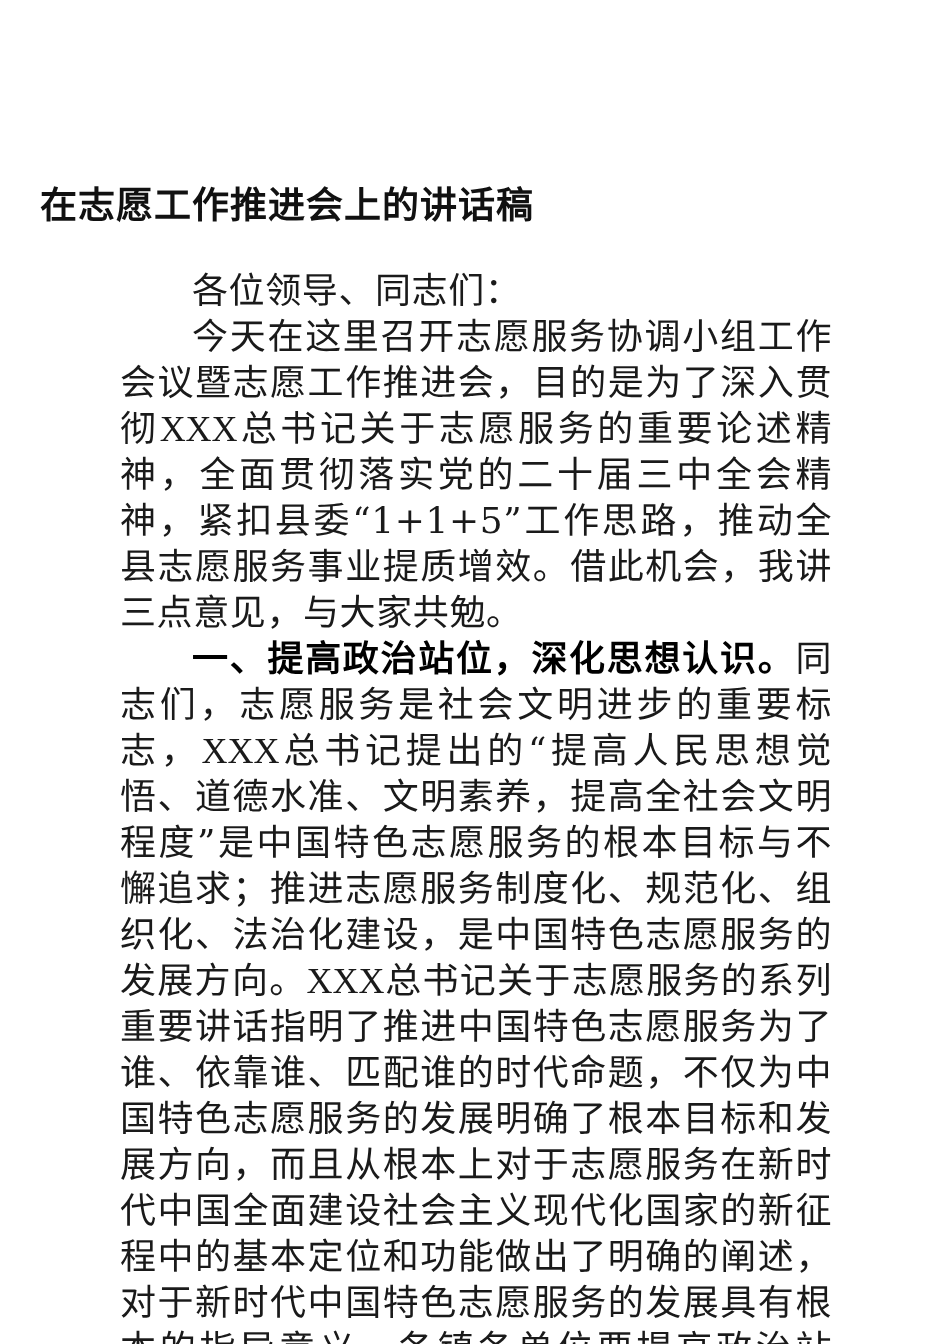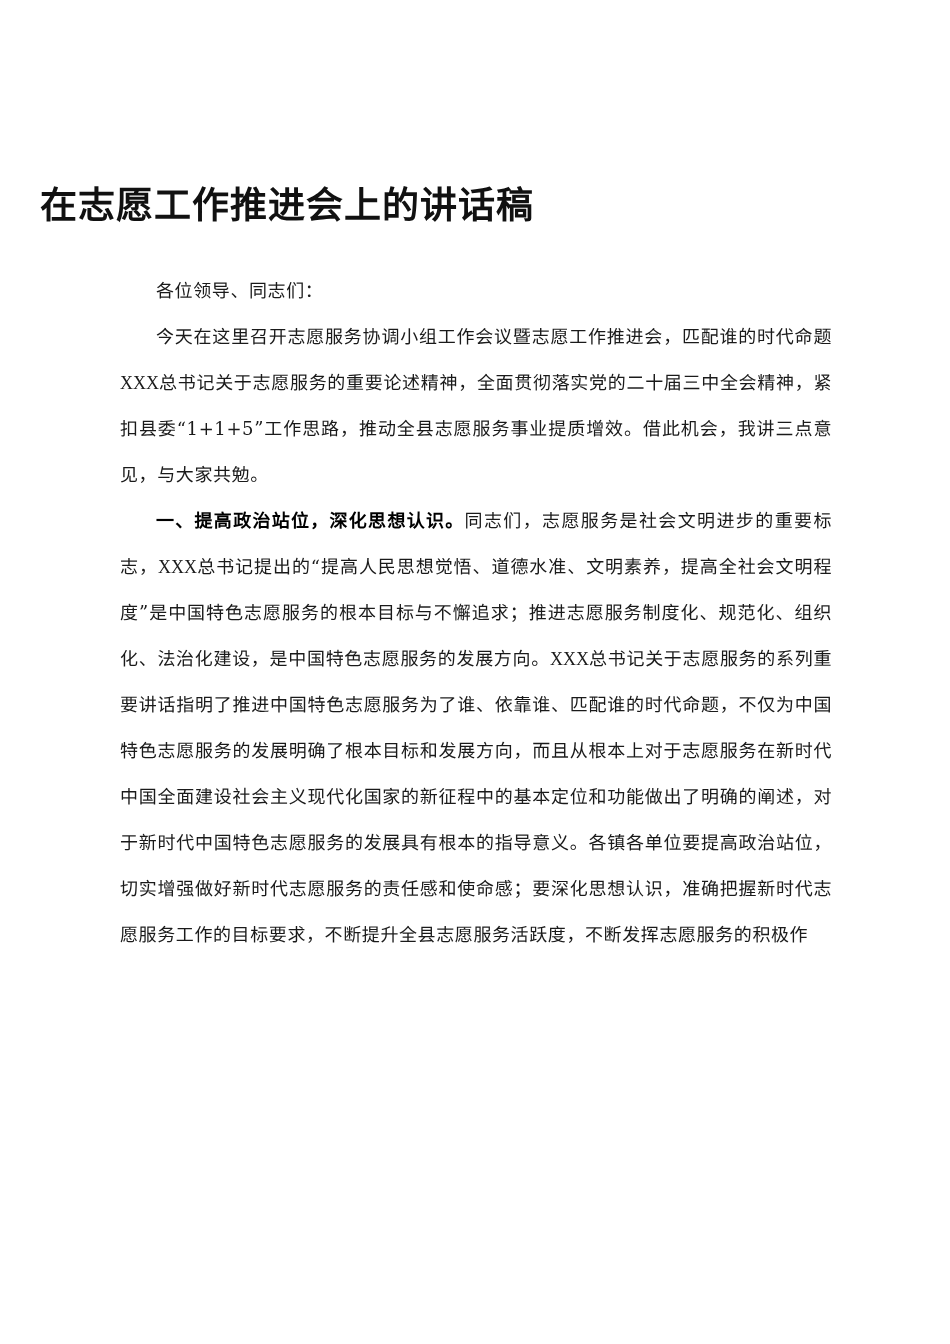--- a/index.html
+++ b/index.html
@@ -46,21 +46,21 @@
   .body-block {
     position: absolute;
     top: 268px;
     left: 120px;
     width: 712px;
   }
 
   .para {
     margin: 0;
     font-family: "DejaVu Serif", "Liberation Serif", serif;
-    font-size: 18px;
+    font-size: 36px;
     line-height: 46px;
     text-align: justify;
     text-justify: inter-ideograph;
     letter-spacing: 0.6px;
     color: #1a1a1a;
     word-break: break-all;
   }
 
   .para.indent {
     text-indent: 2em;
@@ -85,21 +85,21 @@
 
 <div class="page">
 
   <h1 class="doc-title">在志愿工作推进会上的讲话稿</h1>
 
   <div class="body-block">
 
     <p class="para indent">各位领导、同志们：</p>
 
     <p class="para indent">
-      <span class="normal">今天在这里召开志愿服务协调小组工作会议暨志愿工作推进会，匹配谁的时代命题</span><span class="latin">XXX</span><span class="normal">总书记关于志愿服务的重要论述精神，全面贯彻落实党的二十届三中全会精神，紧扣县委“1+1+5”工作思路，推动全县志愿服务事业提质增效。借此机会，我讲三点意见，与大家共勉。</span>
+      <span class="normal">今天在这里召开志愿服务协调小组工作会议暨志愿工作推进会，目的是为了深入贯彻</span><span class="latin">XXX</span><span class="normal">总书记关于志愿服务的重要论述精神，全面贯彻落实党的二十届三中全会精神，紧扣县委“1+1+5”工作思路，推动全县志愿服务事业提质增效。借此机会，我讲三点意见，与大家共勉。</span>
     </p>
 
     <p class="para indent">
       <span class="lead">一、提高政治站位，深化思想认识。</span><span class="normal">同志们，志愿服务是社会文明进步的重要标志，</span><span class="latin">XXX</span><span class="normal">总书记提出的“提高人民思想觉悟、道德水准、文明素养，提高全社会文明程度”是中国特色志愿服务的根本目标与不懈追求；推进志愿服务制度化、规范化、组织化、法治化建设，是中国特色志愿服务的发展方向。</span><span class="latin">XXX</span><span class="normal">总书记关于志愿服务的系列重要讲话指明了推进中国特色志愿服务为了谁、依靠谁、匹配谁的时代命题，不仅为中国特色志愿服务的发展明确了根本目标和发展方向，而且从根本上对于志愿服务在新时代中国全面建设社会主义现代化国家的新征程中的基本定位和功能做出了明确的阐述，对于新时代中国特色志愿服务的发展具有根本的指导意义。各镇各单位要提高政治站位，切实增强做好新时代志愿服务的责任感和使命感；要深化思想认识，准确把握新时代志愿服务工作的目标要求，不断提升全县志愿服务活跃度，不断发挥志愿服务的积极作</span>
     </p>
 
   </div>
 </div>
 
 </body></html>

